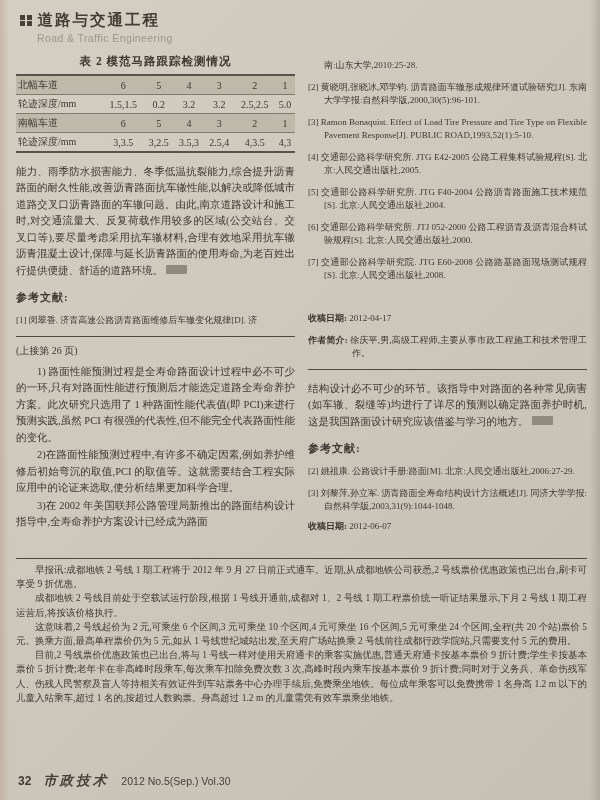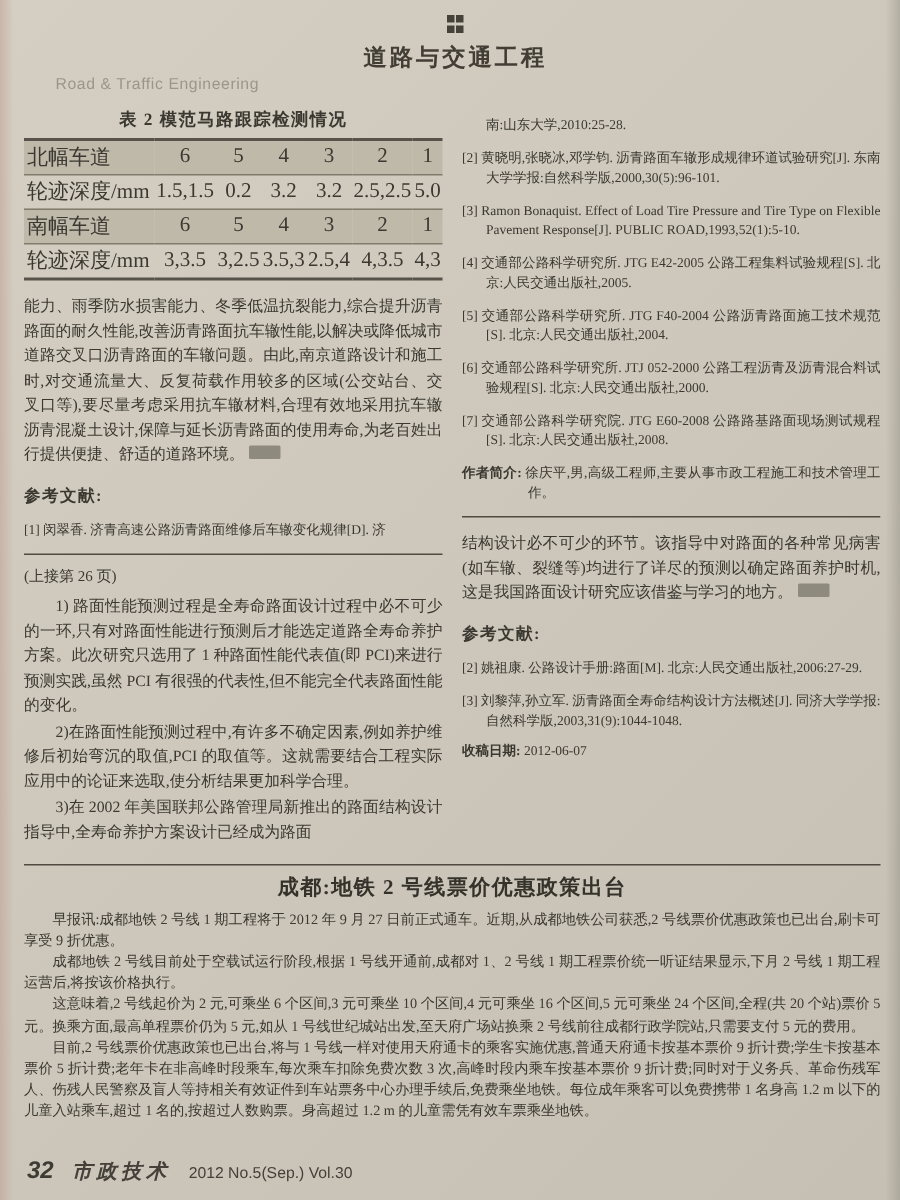--- a/index.html
+++ b/index.html
@@ -10,34 +10,34 @@
     color:#3b3831;
     padding:8px 13px 0 16px;
   }
   .page::before{content:"";position:absolute;left:0;top:0;bottom:0;width:9px;z-index:5;
     background:linear-gradient(90deg,rgba(190,150,140,.45),rgba(190,150,140,0));pointer-events:none;}
   .page::after{content:"";position:absolute;right:0;top:0;bottom:0;width:10px;z-index:5;
     background:linear-gradient(270deg,rgba(120,115,105,.30),rgba(120,115,105,0));pointer-events:none;}
 
   
   .hd{margin:2px 0 6px 4px;}
-  .hd-row{display:flex;align-items:center;gap:6px;flex-direction:column;}
+  .hd-row{display:flex;align-items:center;gap:6px;}
   .hd-grid{display:grid;grid-template-columns:5px 5px;grid-template-rows:5px 5px;gap:1.5px;}
   .hd-grid i{background:#46423a;display:block;}
   .hd-cn{font-size:15.5px;font-weight:bold;letter-spacing:2px;color:#423e36;font-family:"Liberation Sans","DejaVu Sans",sans-serif;}
   .hd-en{font-size:10.5px;color:#9b968a;margin:1px 0 0 17px;font-family:"Liberation Sans","DejaVu Sans",sans-serif;letter-spacing:.4px;}
 
   
   .columns{display:flex;gap:13px;height:508px;overflow:hidden;}
   .col{width:279px;flex:0 0 279px;}
 
   
   .tbl-cap{text-align:center;font-size:11.5px;font-weight:bold;margin:4px 0 5px;letter-spacing:1px;}
   table.dtable{width:100%;border-collapse:collapse;border-top:2px solid #57524a;border-bottom:2px solid #57524a;margin-bottom:10px;}
-  .dtable td{font-size:14px;padding:2px 1px;text-align:center;border-bottom:1px solid #817b6e;}
+  .dtable td{font-size:10px;padding:2px 1px;text-align:center;border-bottom:1px solid #817b6e;}
   .dtable tr:last-child td{border-bottom:none;}
   .dtable td.c0{text-align:left;width:84px;padding-left:2px;white-space:nowrap;}
   .dtable tr.shade td{background:#bfb9aa;}
 
   
   .btxt{font-size:10.5px;line-height:16.5px;text-align:justify;word-break:break-all;}
   .ind{text-indent:2em;}
   .refs-h{font-size:11px;font-weight:bold;margin:9px 0 5px;letter-spacing:1px;}
   .ref{font-size:9px;line-height:13px;text-align:justify;word-break:break-all;padding-left:16px;text-indent:-16px;margin-bottom:2px;}
   .ref-en{word-break:normal;}
@@ -51,21 +51,21 @@
   .meta .lbl{font-weight:bold;}
   .meta-gap{margin-top:30px;}
 
   
   .news{height:198px;overflow:hidden;border-top:1.2px solid #4e4a42;padding-top:4px;}
   .news-title{text-align:center;font-size:14px;font-weight:bold;letter-spacing:1px;margin:2px 0 6px;color:#35322b;}
   .news p{font-size:9.5px;line-height:14.2px;text-indent:2em;text-align:justify;word-break:break-all;margin:0;}
 
   
   .foot{position:absolute;left:18px;bottom:10px;display:flex;align-items:baseline;gap:12px;z-index:6;}
-  .foot-page{font-size:16px;font-weight:bold;font-family:"Liberation Sans","DejaVu Sans",sans-serif;color:#3e3b34;font-style:italic;}
+  .foot-page{font-size:12px;font-weight:bold;font-family:"Liberation Sans","DejaVu Sans",sans-serif;color:#3e3b34;}
   .foot-journal{font-size:13.5px;font-weight:bold;font-style:italic;letter-spacing:3px;color:#45413a;}
   .foot-issue{font-size:10.5px;font-family:"Liberation Sans","DejaVu Sans",sans-serif;color:#45413a;}
 </style>
 </head>
 <body>
 
 <div class="page">
 
   <div class="hd">
     <div class="hd-row">
@@ -140,37 +140,37 @@
 
     <div class="col">
       <p class="ref" style="padding-left:16px;text-indent:0;">南:山东大学,2010:25-28.</p>
       <p class="ref">[2] 黄晓明,张晓冰,邓学钧. 沥青路面车辙形成规律环道试验研究[J]. 东南大学学报:自然科学版,2000,30(5):96-101.</p>
       <p class="ref ref-en">[3] Ramon Bonaquist. Effect of Load Tire Pressure and Tire Type on Flexible Pavement Response[J]. PUBLIC ROAD,1993,52(1):5-10.</p>
       <p class="ref">[4] 交通部公路科学研究所. JTG E42-2005 公路工程集料试验规程[S]. 北京:人民交通出版社,2005.</p>
       <p class="ref">[5] 交通部公路科学研究所. JTG F40-2004 公路沥青路面施工技术规范[S]. 北京:人民交通出版社,2004.</p>
       <p class="ref">[6] 交通部公路科学研究所. JTJ 052-2000 公路工程沥青及沥青混合料试验规程[S]. 北京:人民交通出版社,2000.</p>
       <p class="ref">[7] 交通部公路科学研究院. JTG E60-2008 公路路基路面现场测试规程[S]. 北京:人民交通出版社,2008.</p>
 
+      <p class="meta meta-gap"><span class="lbl">收稿日期:</span> <span>2012-04-17</span></p>
       <p class="meta"><span class="lbl">作者简介:</span> <span>徐庆平,男,高级工程师,主要从事市政工程施工和技术管理工作。</span></p>
 
       <hr class="rule">
 
       <p class="btxt"><span>结构设计必不可少的环节。该指导中对路面的各种常见病害(如车辙、裂缝等)均进行了详尽的预测以确定路面养护时机,这是我国路面设计研究应该借鉴与学习的地方。</span><span class="end-badge"></span></p>
 
       <div class="refs-h">参考文献:</div>
       <p class="ref">[2] 姚祖康. 公路设计手册:路面[M]. 北京:人民交通出版社,2006:27-29.</p>
       <p class="ref">[3] 刘黎萍,孙立军. 沥青路面全寿命结构设计方法概述[J]. 同济大学学报:自然科学版,2003,31(9):1044-1048.</p>
 
       <p class="meta" style="margin-top:7px;"><span class="lbl">收稿日期:</span> <span>2012-06-07</span></p>
 
     </div>
   </div>
 
   <div class="news">
-    <div class="news-title">成都:地铁 2 号线票价优惠政策出台</div>
     <p>早报讯:成都地铁 2 号线 1 期工程将于 2012 年 9 月 27 日前正式通车。近期,从成都地铁公司获悉,2 号线票价优惠政策也已出台,刷卡可享受 9 折优惠。</p>
     <p>成都地铁 2 号线目前处于空载试运行阶段,根据 1 号线开通前,成都对 1、2 号线 1 期工程票价统一听证结果显示,下月 2 号线 1 期工程运营后,将按该价格执行。</p>
     <p>这意味着,2 号线起价为 2 元,可乘坐 6 个区间,3 元可乘坐 10 个区间,4 元可乘坐 16 个区间,5 元可乘坐 24 个区间,全程(共 20 个站)票价 5 元。换乘方面,最高单程票价仍为 5 元,如从 1 号线世纪城站出发,至天府广场站换乘 2 号线前往成都行政学院站,只需要支付 5 元的费用。</p>
     <p>目前,2 号线票价优惠政策也已出台,将与 1 号线一样对使用天府通卡的乘客实施优惠,普通天府通卡按基本票价 9 折计费;学生卡按基本票价 5 折计费;老年卡在非高峰时段乘车,每次乘车扣除免费次数 3 次,高峰时段内乘车按基本票价 9 折计费;同时对于义务兵、革命伤残军人、伤残人民警察及盲人等持相关有效证件到车站票务中心办理手续后,免费乘坐地铁。每位成年乘客可以免费携带 1 名身高 1.2 m 以下的儿童入站乘车,超过 1 名的,按超过人数购票。身高超过 1.2 m 的儿童需凭有效车票乘坐地铁。</p>
   </div>
 
   <div class="foot">
     <span class="foot-page">32</span>
     <span class="foot-journal">市政技术</span>
     <span class="foot-issue">2012 No.5(Sep.)  Vol.30</span>

